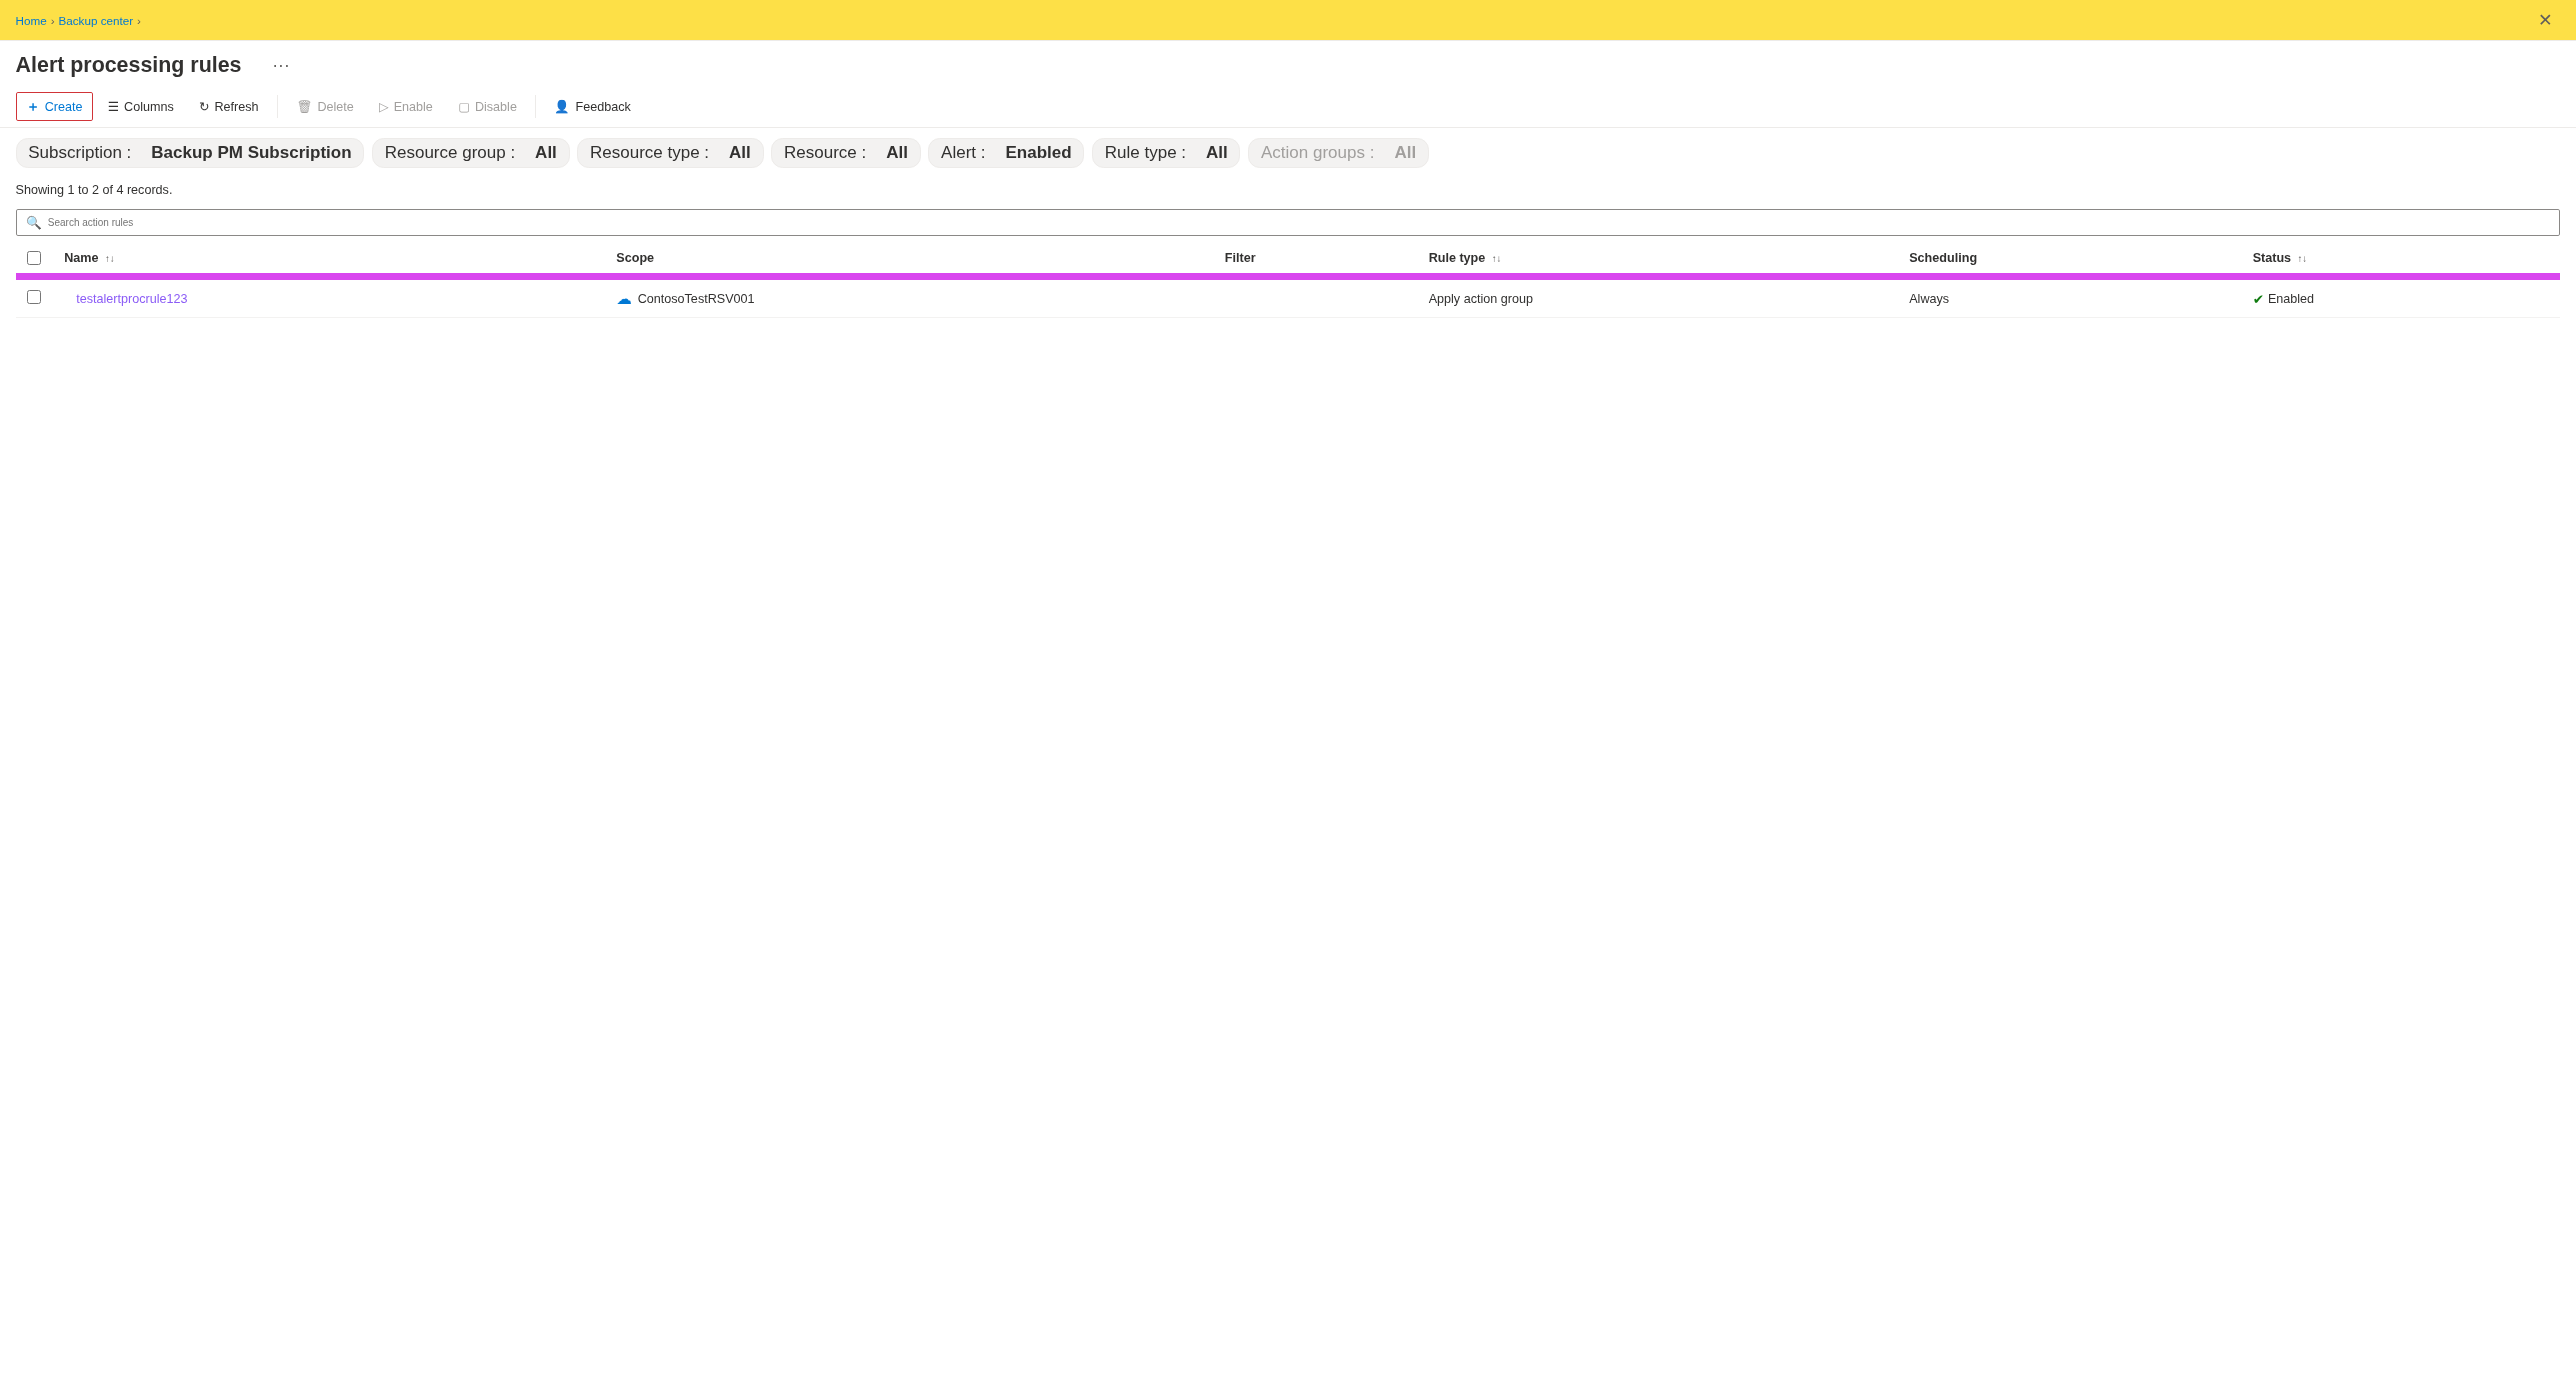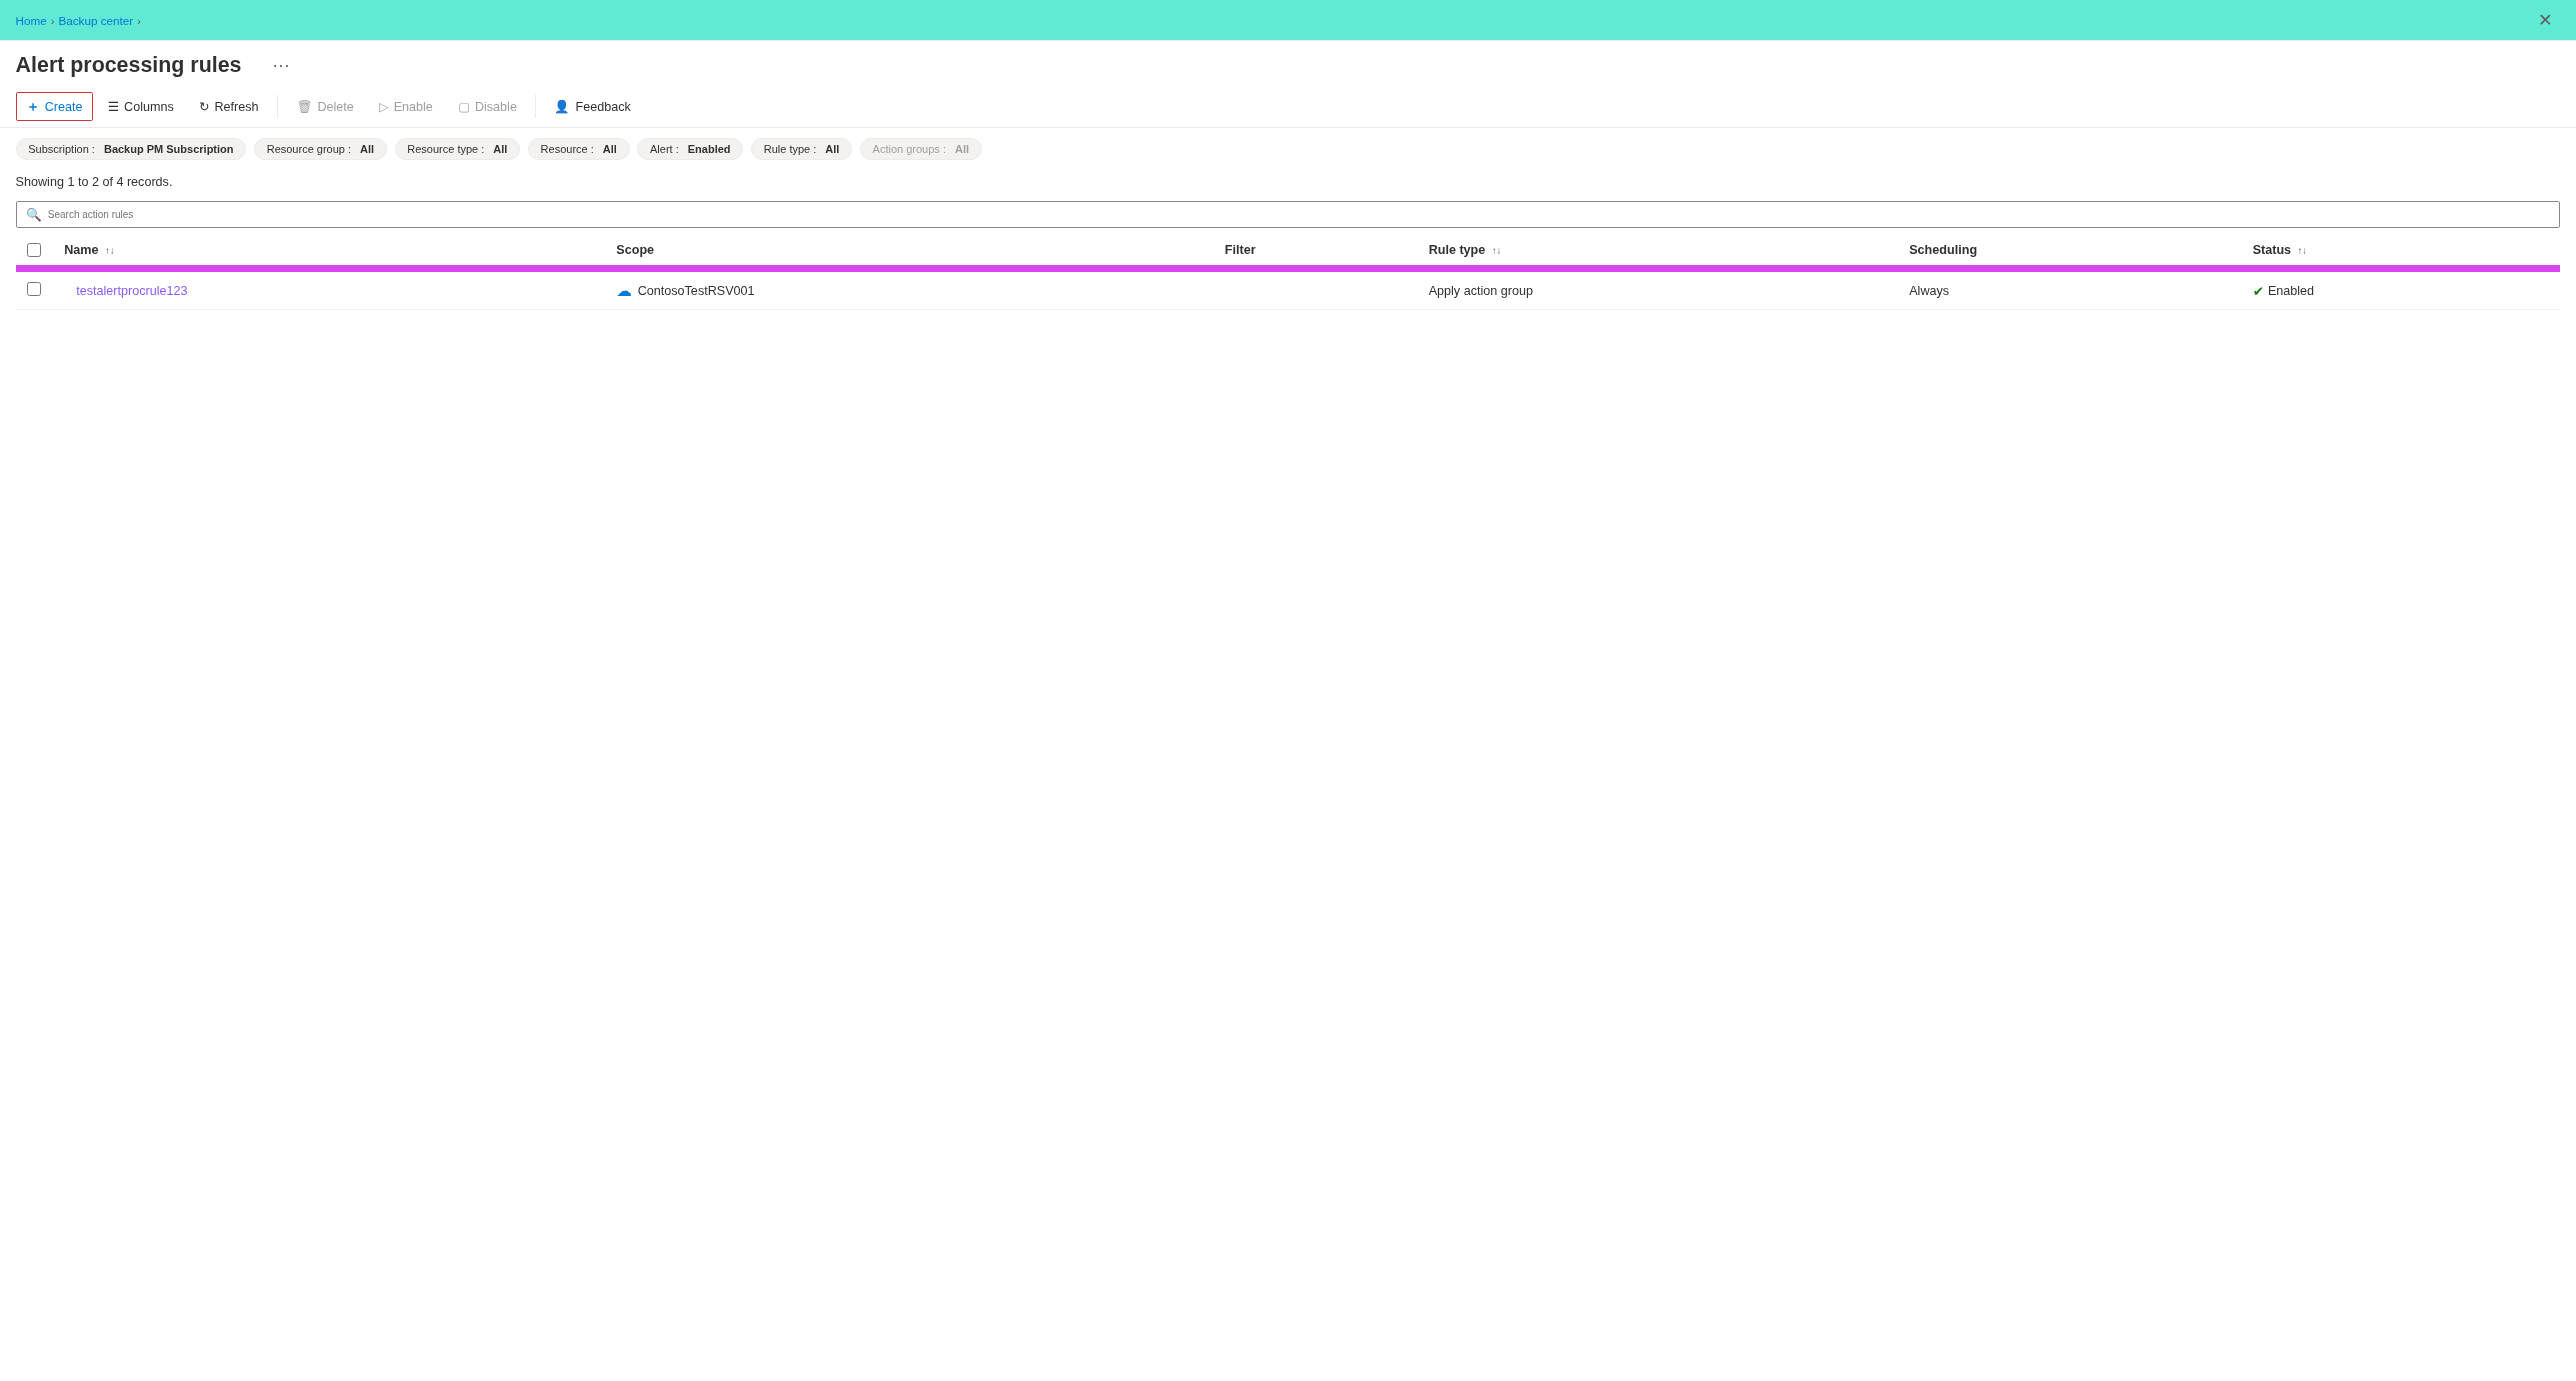--- a/index.html
+++ b/index.html
@@ -1,20 +1,20 @@
 <!DOCTYPE html>
 <html><head>
   <meta charset="utf-8">
   <style>
     * { box-sizing: border-box; margin: 0; padding: 0; }
     body { font-family: 'Segoe UI', Arial, sans-serif; font-size: 12.6px; color: #323130; background: #fff; }
 
     .top-bar {
       display: flex; align-items: center; padding: 5.8px 15.6px;
-      border-bottom: 1px solid #edebe9; background: #5eead4;
+      border-bottom: 1px solid #edebe9; background: #fde047;
     }
     .breadcrumb { display: flex; align-items: center; gap: 3.9px; font-size: 11.7px; color: #605e5c; }
     .breadcrumb a { color: #0078d4; text-decoration: none; }
     .breadcrumb-sep { color: #605e5c; font-size: 11.7px; }
     .close-btn {
       margin-left: auto; background: none; border: none; cursor: pointer;
       font-size: 17.5px; color: #605e5c; padding: 3.9px 7.8px;
     }
 
     .page-header {
@@ -42,23 +42,23 @@
       border: 1.9px solid #d13438; color: #0078d4; font-weight: 500;
     }
     .toolbar-btn.disabled-btn { color: #a19f9d; cursor: default; }
     .toolbar-divider { width: 1px; height: 23px; background: #edebe9; margin: 0 3.9px; }
 
     .filters-bar {
       display: flex; align-items: center; gap: 7.8px;
       padding: 9.7px 15.6px; flex-wrap: wrap;
     }
     .filter-chip {
-      display: flex; align-items: flex-start; gap: 9px;
+      display: flex; align-items: flex-start; gap: 20px;
       background: #f3f2f1; border: 1px solid #edebe9;
-      border-radius: 11.7px; padding: 3.9px 11.7px; font-size: 11px; color: #323130;
+      border-radius: 11.7px; padding: 3.9px 11.7px; font-size: 17px; color: #323130;
       cursor: pointer; white-space: nowrap;
     }
     .filter-chip.disabled { color: #a19f9d; cursor: default; }
     .filter-chip .bold { font-weight: 600; }
 
     .records-info {
       padding: 5.8px 15.6px 7.8px 15.6px; font-size: 12.6px; color: #323130;
     }
 
     .search-bar {

